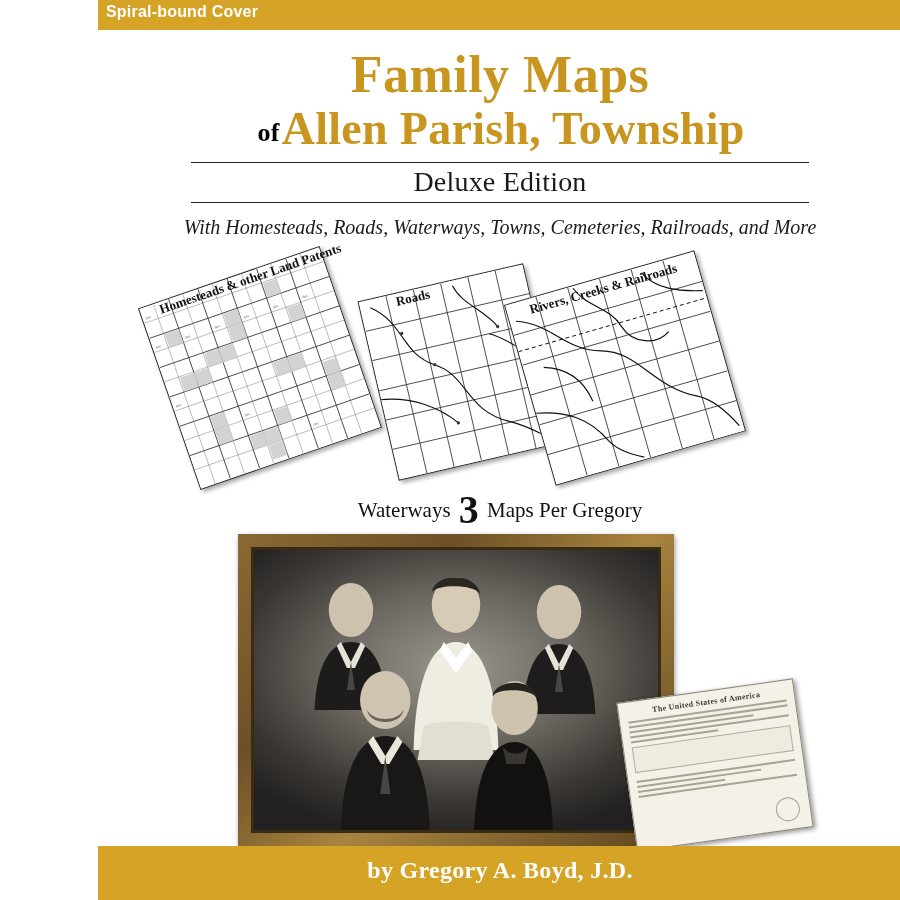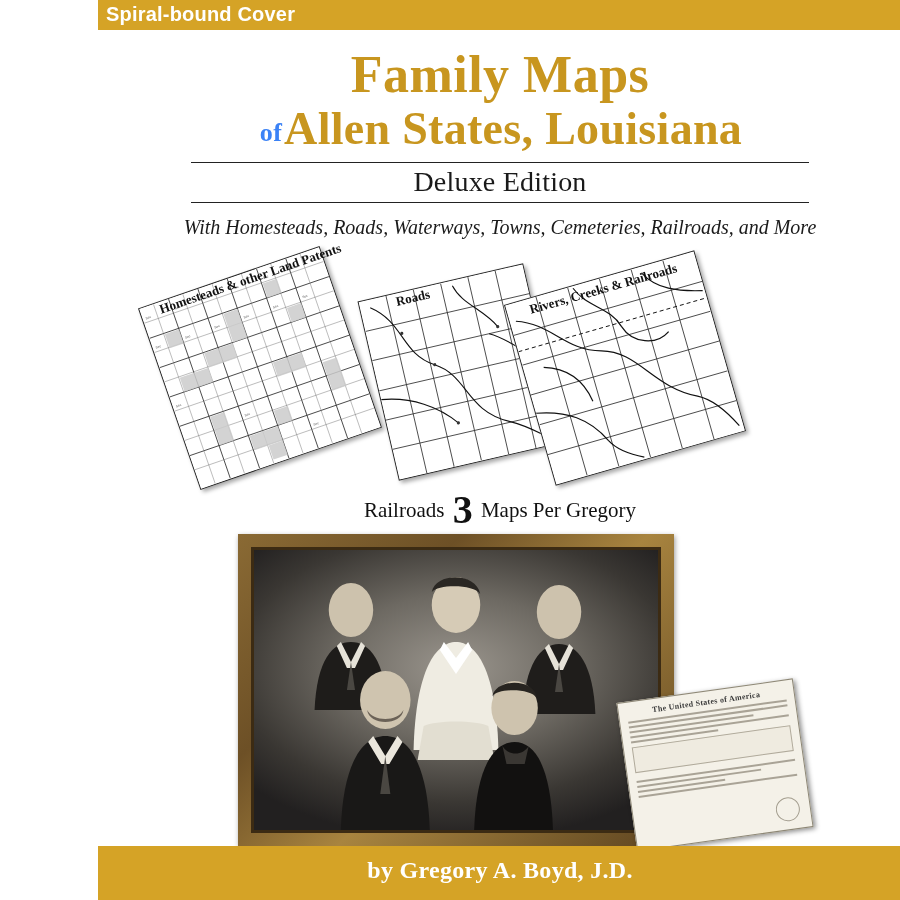--- a/index.html
+++ b/index.html
@@ -33,21 +33,21 @@
     top: 0;
     width: 804px;
     height: 30px;
     background: #d5a326;
   }
   .spiral-label {
     position: absolute;
     left: 8px;
     top: 3px;
     font-family: "Liberation Sans", sans-serif;
-    font-size: 20px;
+    font-size: 16px;
     font-weight: bold;
     color: #ffffff;
     letter-spacing: 0.2px;
   }
 
   
   .bottom-band {
     position: absolute;
     left: 0;
     bottom: 0;
@@ -89,21 +89,21 @@
     font-size: 46px;
     font-weight: bold;
     color: #c8961f;
     line-height: 1.08;
     letter-spacing: 0.3px;
     margin-top: 2px;
   }
   .title-of {
     font-size: 26px;
     font-weight: bold;
-    color: #3b82f6;
+    color: #000000;
     vertical-align: 3px;
     padding: 0 2px;
   }
   .rule {
     width: 618px;
     height: 1px;
     background: #222222;
     margin: 8px auto 0 auto;
   }
   .edition {
@@ -275,21 +275,21 @@
 <div id="page">
   <div class="cover">
 
     <div class="top-band">
       <div class="spiral-label">Spiral-bound Cover</div>
     </div>
 
     <div class="title-block">
       <div class="title-line1">Family Maps</div>
       <div class="title-line2">
-        <span class="title-of">of</span><span>Allen States, Louisiana</span>
+        <span class="title-of">of</span><span>Allen Parish, Township</span>
       </div>
       <div class="rule"></div>
       <div class="edition">Deluxe Edition</div>
       <div class="rule2"></div>
       <div class="subtitle">With Homesteads, Roads, Waterways, Towns, Cemeteries, Railroads, and More</div>
     </div>
 
     <div class="maps">
 
       <div class="map-card map-a">
@@ -378,21 +378,21 @@
           </g>
         </svg>
       </div>
 
       <div class="map-caption cap-a">Homesteads &amp; other Land Patents</div>
       <div class="map-caption cap-b">Roads</div>
       <div class="map-caption cap-c">Rivers, Creeks &amp; Railroads</div>
     </div>
 
     <div class="featuring">
-      <span>Railroads</span>
+      <span>Waterways</span>
       <span class="big3">3</span>
       <span>Maps Per Gregory</span>
     </div>
 
     <div class="photo-wrap">
       <div class="frame-outer"></div>
       <div class="frame-inner">
         <div class="portrait">
           <svg viewBox="0 0 400 280" preserveAspectRatio="none" style="position:absolute;inset:0;width:100%;height:100%">
 

